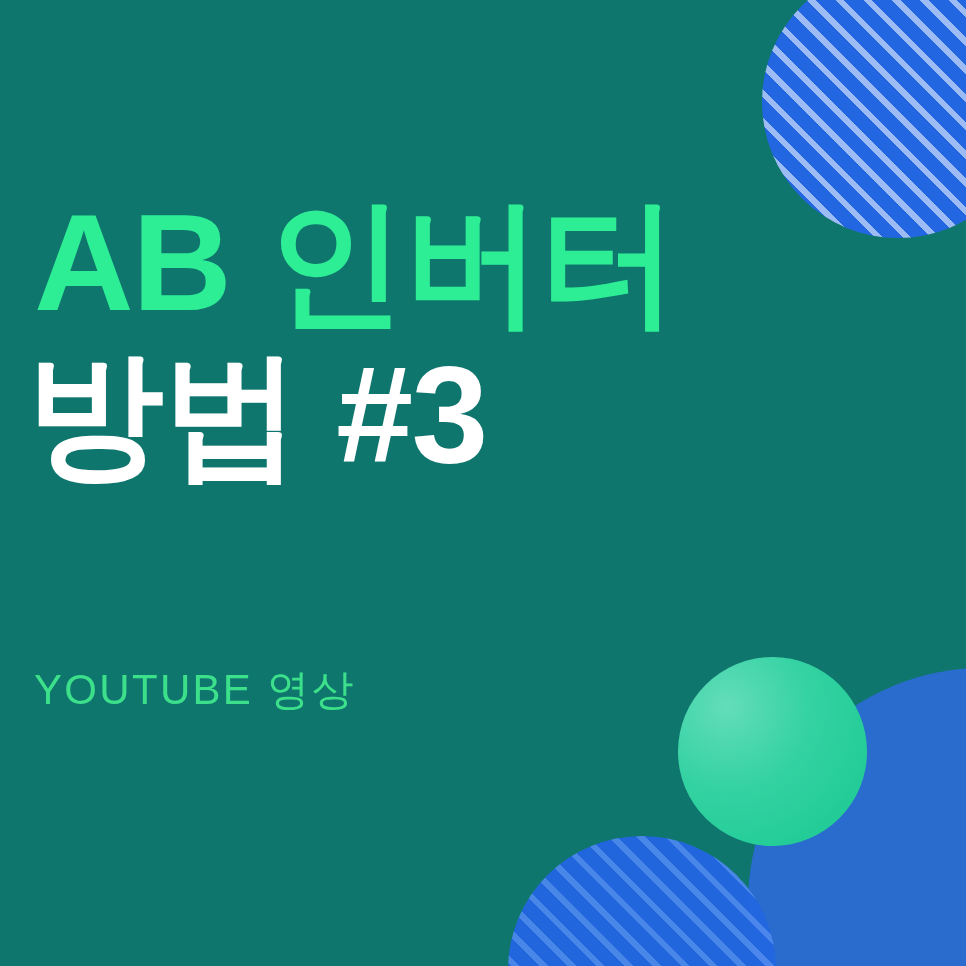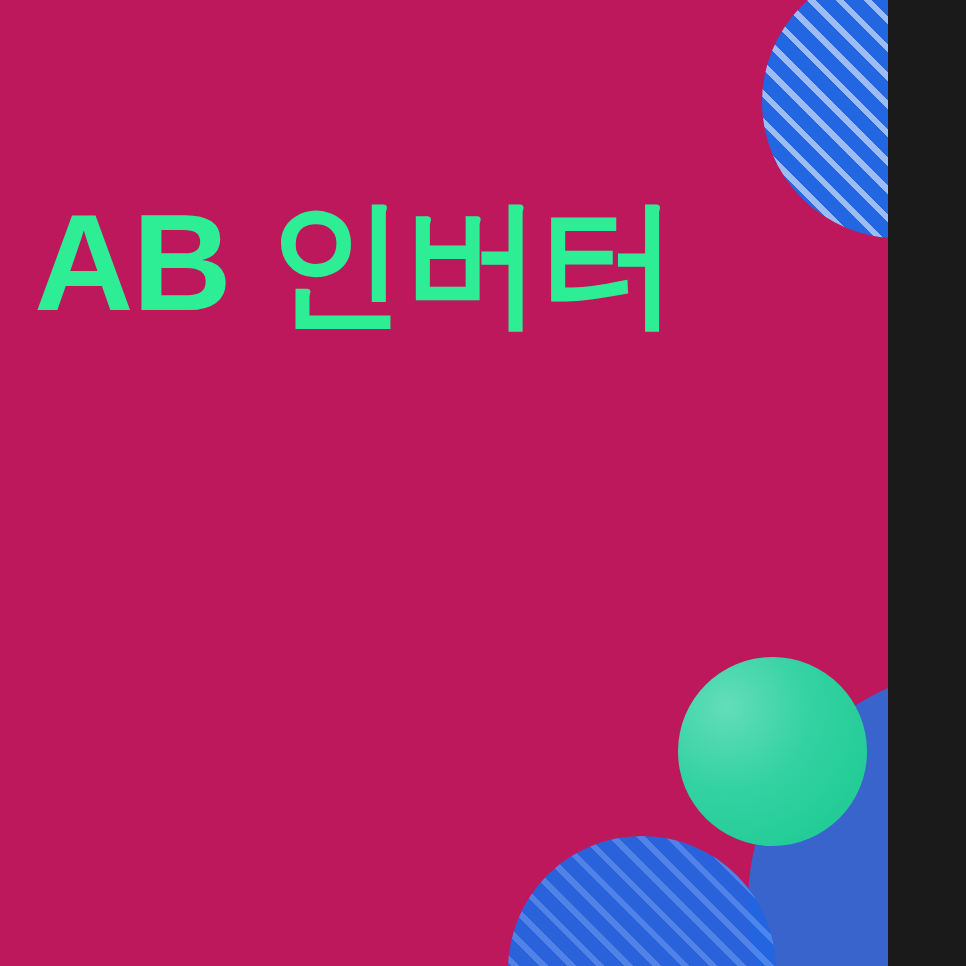--- a/index.html
+++ b/index.html
@@ -4,24 +4,24 @@
 <title>AB 인버터 공장초기화 방법 #3</title>
 <style>
   html, body {
     margin: 0;
     padding: 0;
     background: #1a1a1a;
   }
 
   .thumbnail {
     position: relative;
-    width: 888px;
+    width: 966px;
     height: 966px;
     overflow: hidden;
-    background: #be185d;
+    background: #0f766e;
     font-family: "Liberation Sans", "DejaVu Sans", sans-serif;
     user-select: none;
   }
 
   
   .deco-layer {
     position: absolute;
     inset: 0;
     overflow: hidden;
     pointer-events: none;
@@ -156,18 +156,20 @@
     <div class="blob-dark"></div>
     <div class="circle-striped-bottom"></div>
     <div class="circle-striped-top"></div>
     <div class="circle-teal"></div>
   </div>
 
   <div class="content">
 
     <div class="headline">
       <span class="headline-line line-1">AB 인버터</span>
+      <span class="headline-line line-3">방법 #3</span>
     </div>
 
+    <div class="subtitle">YOUTUBE 영상</div>
 
   </div>
 
 </div>
 
 </body></html>

